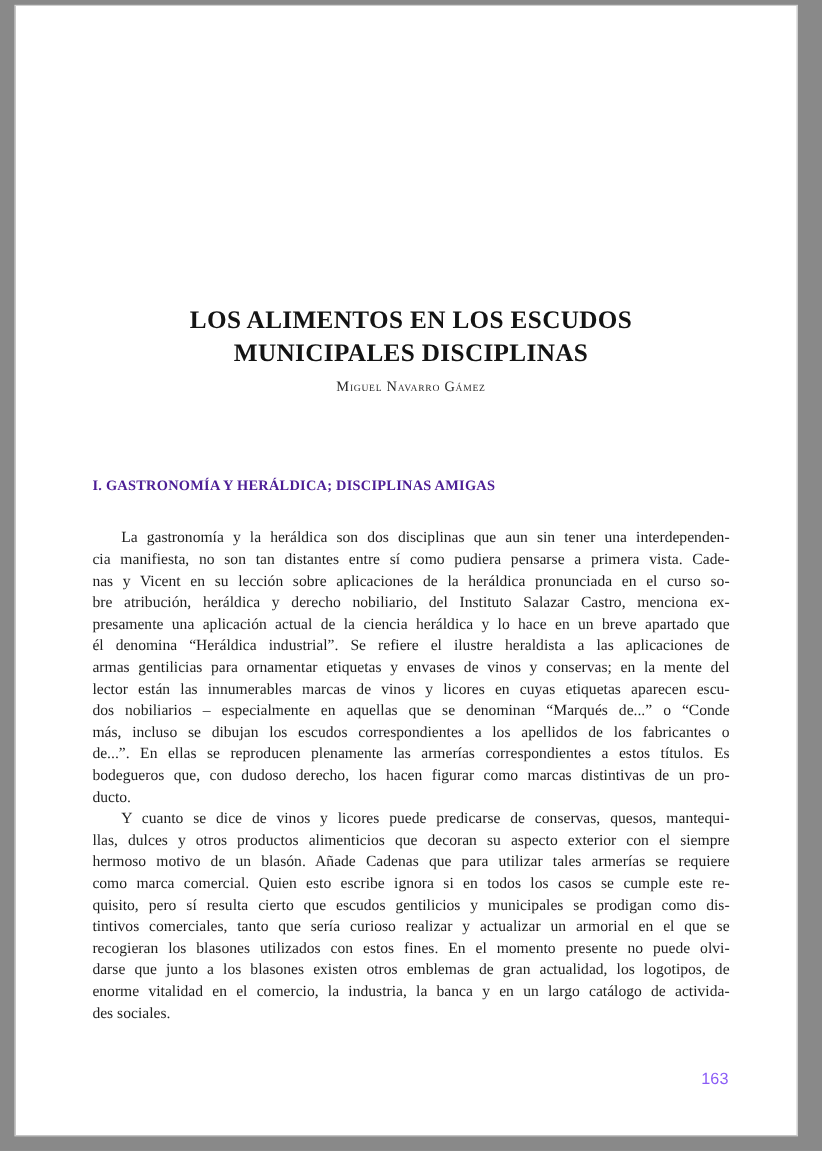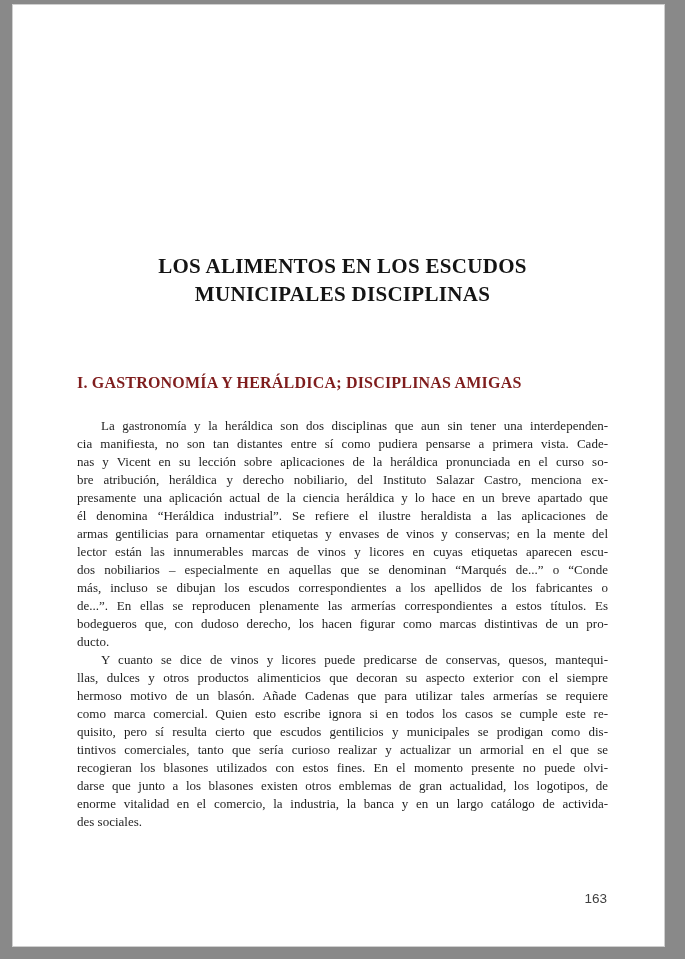--- a/index.html
+++ b/index.html
@@ -33,57 +33,58 @@
   .author {
     margin-top: 7px;
     font-variant: small-caps;
     font-size: 12px;
     line-height: 15px;
     letter-spacing: 0.6px;
     color: #2a2a2a;
   }
   .section-heading {
     margin-top: 66px;
-    font-size: 16px;
+    font-size: 12px;
     font-weight: bold;
     line-height: 17px;
     letter-spacing: 0.2px;
-    color: #7f1d1d;
+    color: #4c1d95;
   }
   .article-body {
     margin-top: 26px;
     color: #1e1e1e;
   }
   .paragraph { margin: 0; }
   .line {
     font-size: 13px;
     line-height: 18px;
     text-align: justify;
     text-align-last: justify;
   }
   .line.first { text-indent: 24px; }
   .line.last  { text-align-last: left; }
   .page-number {
     position: absolute;
     top: 886px;
     right: 57px;
     font-family: "Liberation Sans", "DejaVu Sans", sans-serif;
     font-size: 13.5px;
-    color: #404040;
+    color: #8b5cf6;
   }
 </style>
 </head>
 <body>
 
 <div class="page">
   <div class="content">
 
     <div class="title-block">
       <div class="title-line">LOS ALIMENTOS EN LOS ESCUDOS</div>
       <div class="title-line">MUNICIPALES DISCIPLINAS</div>
+      <div class="author">Miguel Navarro Gámez</div>
     </div>
 
     <div class="section-heading">I. GASTRONOMÍA Y HERÁLDICA; DISCIPLINAS AMIGAS</div>
 
     <div class="article-body">
         <div class="paragraph">
           <div class="line first">La gastronomía y la heráldica son dos disciplinas que aun sin tener una interdependen-</div>
           <div class="line">cia manifiesta, no son tan distantes entre sí como pudiera pensarse a primera vista. Cade-</div>
           <div class="line">nas y Vicent en su lección sobre aplicaciones de la heráldica pronunciada en el curso so-</div>
           <div class="line">bre atribución, heráldica y derecho nobiliario, del Instituto Salazar Castro, menciona ex-</div>

